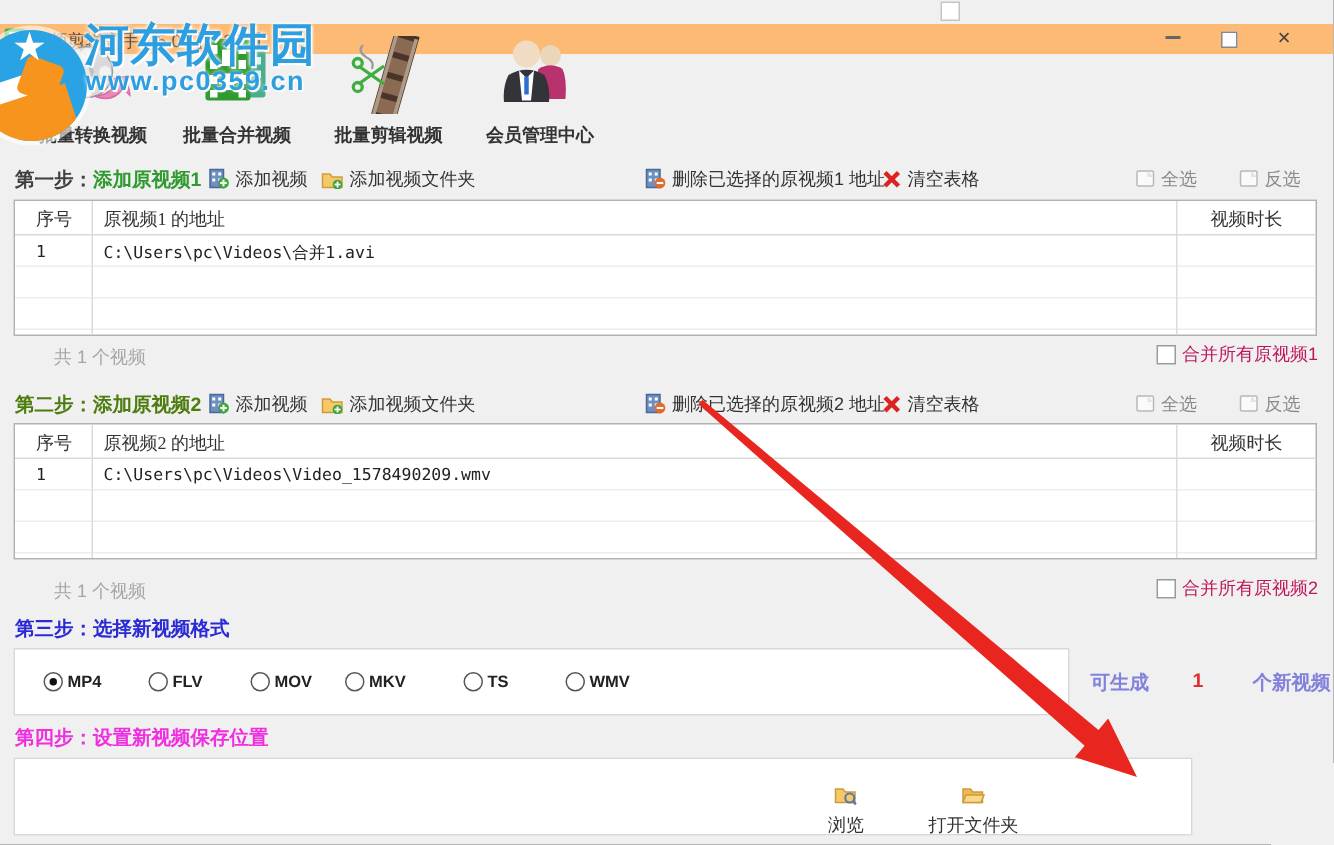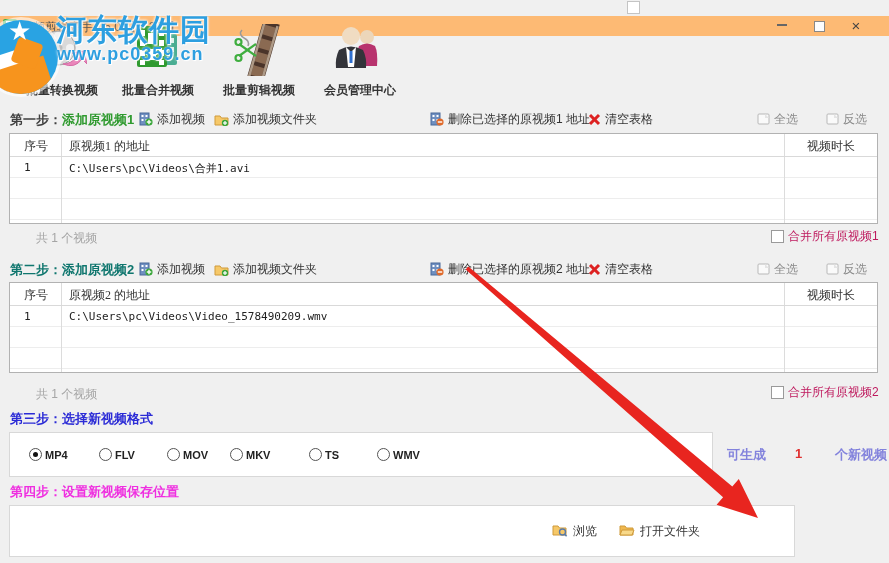--- a/index.html
+++ b/index.html
@@ -27,21 +27,21 @@
   .wm-logo .star{position:absolute;left:24px;top:-4px;color:#fff;font-size:26px;}
   .wm-logo .seg1{position:absolute;left:-8px;top:34px;width:60px;height:40px;background:#fff;transform:rotate(-18deg);}
   .wm-logo .seg2{position:absolute;left:6px;top:44px;width:60px;height:34px;background:#f7941d;transform:rotate(-18deg);}
   .wm-logo .seg3{position:absolute;left:30px;top:20px;width:26px;height:26px;background:#f7941d;border-radius:4px;transform:rotate(20deg);}
   .wm-name{position:absolute;left:56px;top:10px;font-size:30px;font-weight:bold;color:#2d9fe0;letter-spacing:1px;white-space:nowrap;
       text-shadow:0 0 3px #fff,0 0 3px #fff,1px 1px 0 #fff;}
   .wm-url{position:absolute;left:57px;top:44px;font-size:18px;font-weight:bold;color:#2d9fe0;letter-spacing:1px;white-space:nowrap;
       text-shadow:0 0 3px #fff,1px 1px 0 #fff;}
   
   .steptitle{position:absolute;font-size:13px;font-weight:bold;white-space:nowrap;}
-  .s1pre{color:#404040;} .s1main{color:#2f9a2f;} .s2{color:#0f766e;} .s3{color:#2b2bd6;} .s4{color:#ef2fe0;}
+  .s1pre{color:#404040;} .s1main{color:#2f9a2f;} .s2{color:#4d7c0f;} .s3{color:#2b2bd6;} .s4{color:#ef2fe0;}
   .rowbtn{position:absolute;height:16px;font-size:12px;color:#333;white-space:nowrap;cursor:pointer;display:flex;align-items:center;gap:4px;}
   .rowbtn svg{flex:0 0 auto;}
   
   .vtable{position:absolute;left:9px;width:869px;height:91px;background:#fff;border:1px solid #b2b2b2;box-sizing:border-box;overflow:hidden;}
   .thead{position:relative;height:22px;border-bottom:1px solid #d9d9d9;font-size:12px;color:#333;}
   .thead span{position:absolute;top:4px;font-family:Liberation Serif, serif;}
   .th-idx{left:14px;} .th-path{left:59px;} .th-dur{left:797px;}
   .trow{position:relative;height:20px;font-size:11px;color:#222;font-family:"DejaVu Sans Mono","Liberation Mono",monospace;}
   .trow span{position:absolute;top:4px;}
   .td-idx{left:14px;} .td-path{left:59px;white-space:nowrap;}
@@ -54,21 +54,21 @@
   .fpanel{position:absolute;left:9px;top:432px;width:704px;height:45px;background:#fff;border:1px solid #d8d8d8;box-sizing:border-box;}
   .fopt{position:absolute;top:15px;display:flex;align-items:center;gap:3px;font-size:11px;font-weight:bold;color:#222;cursor:pointer;}
   .radio{width:13px;height:13px;border:1px solid #555;border-radius:50%;background:#fff;box-sizing:border-box;position:relative;}
   .radio.on:after{content:"";position:absolute;left:3px;top:3px;width:5px;height:5px;border-radius:50%;background:#111;}
   .genrow{position:absolute;top:446px;font-size:13px;font-weight:bold;white-space:nowrap;}
   .gen-pre{left:727px;color:#8282dc;} .gen-cnt{left:795px;color:#e03030;} .gen-suf{left:835px;color:#8282dc;}
   
   .bpanel{position:absolute;left:9px;top:505px;width:786px;height:52px;background:#fff;border:1px solid #d8d8d8;box-sizing:border-box;}
   .pathinput{position:absolute;left:14px;top:16px;width:516px;height:20px;border:1px solid #707070;background:#fff;
       font-size:12px;font-family:"DejaVu Sans Mono","Liberation Mono",monospace;color:#111;padding:0 2px;box-sizing:border-box;}
-  .bbtn{position:absolute;top:17px;display:flex;align-items:flex-start;gap:5px;font-size:12px;color:#333;cursor:pointer;white-space:nowrap;}
+  .bbtn{position:absolute;top:17px;display:flex;align-items:center;gap:5px;font-size:12px;color:#333;cursor:pointer;white-space:nowrap;flex-direction:column;}
   .startbtn{position:absolute;left:728px;top:498px;width:150px;height:62px;background:#fff;border:1px solid #c6c6c6;cursor:pointer;}
   .startlabel{position:absolute;left:68px;top:23px;font-size:14px;color:#333;letter-spacing:2px;white-space:nowrap;}
   
   .arrow-svg{position:absolute;left:0;top:0;z-index:60;pointer-events:none;}
 </style>
 </head>
 <body>
 
 <div class="app">
 

